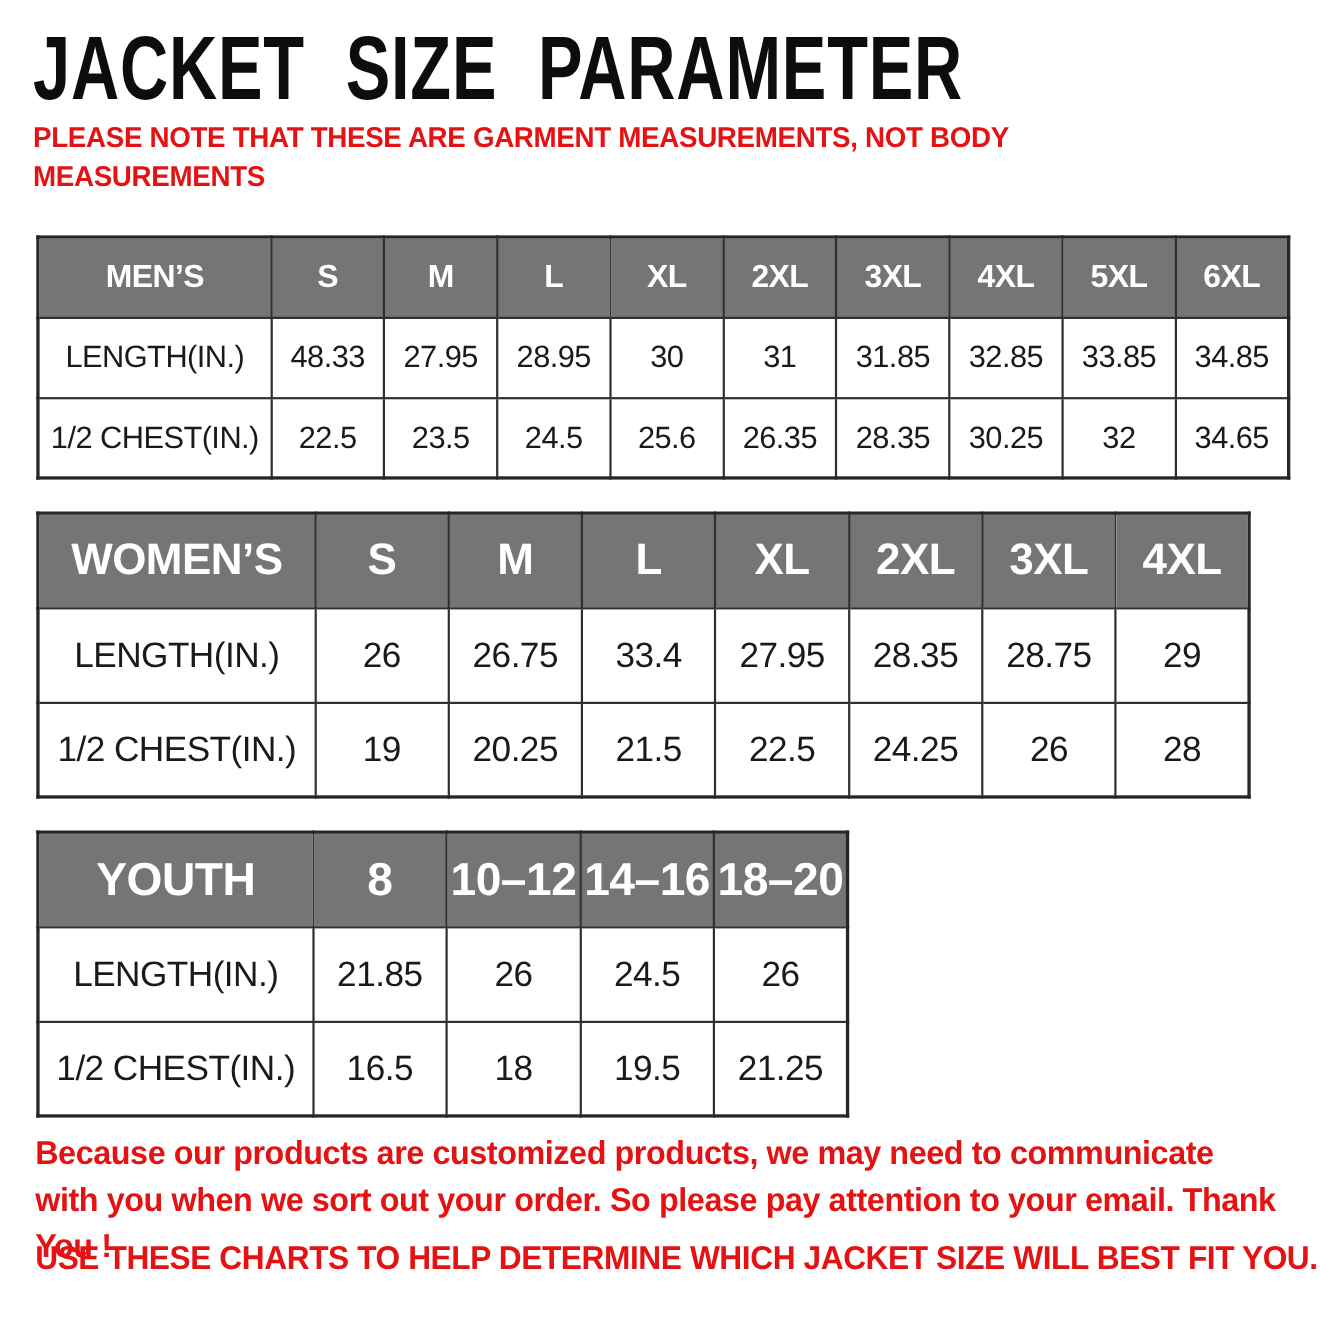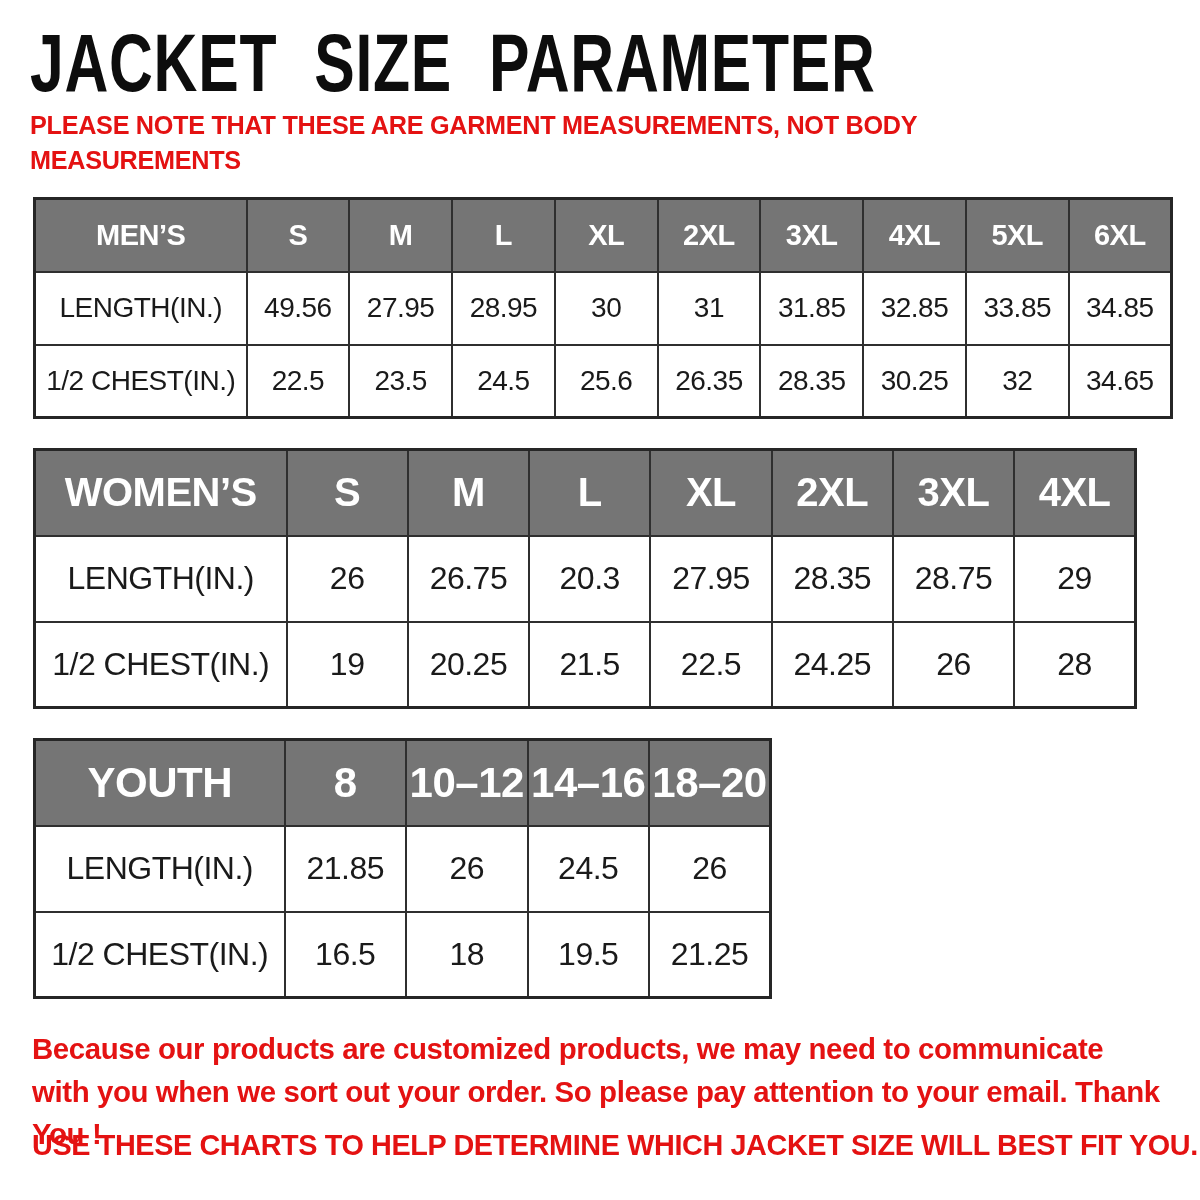--- a/index.html
+++ b/index.html
@@ -30,20 +30,21 @@
 
   
   .table-wrap{position:absolute;}
   #mens-table  {left:33px;top:197px;width:1140px;}
   #womens-table{left:33px;top:448px;width:1104px;}
   #youth-table {left:33px;top:738px;width:739px;}
 
   table.size-table{
     border-collapse:collapse;table-layout:fixed;width:100%;
     border:3px solid #262626;
+    margin-top:17px;
   }
   table.size-table th, table.size-table td{
     border:2px solid #2f2f2f;
     text-align:center;vertical-align:middle;
     color:#1a1a1a;letter-spacing:-0.5px;
     padding:0;overflow:hidden;white-space:nowrap;
   }
   table.size-table thead th{
     background:#757575;color:#ffffff;font-weight:bold;
   }
@@ -107,21 +108,21 @@
             <th>2XL</th>
             <th>3XL</th>
             <th>4XL</th>
             <th>5XL</th>
             <th>6XL</th>
           </tr>
         </thead>
         <tbody>
           <tr>
             <th>LENGTH(IN.)</th>
-            <td>49.56</td>
+            <td>48.33</td>
             <td>27.95</td>
             <td>28.95</td>
             <td>30</td>
             <td>31</td>
             <td>31.85</td>
             <td>32.85</td>
             <td>33.85</td>
             <td>34.85</td>
           </tr>
           <tr>
@@ -162,21 +163,21 @@
             <th>2XL</th>
             <th>3XL</th>
             <th>4XL</th>
           </tr>
         </thead>
         <tbody>
           <tr>
             <th>LENGTH(IN.)</th>
             <td>26</td>
             <td>26.75</td>
-            <td>20.3</td>
+            <td>33.4</td>
             <td>27.95</td>
             <td>28.35</td>
             <td>28.75</td>
             <td>29</td>
           </tr>
           <tr>
             <th>1/2 CHEST(IN.)</th>
             <td>19</td>
             <td>20.25</td>
             <td>21.5</td>

